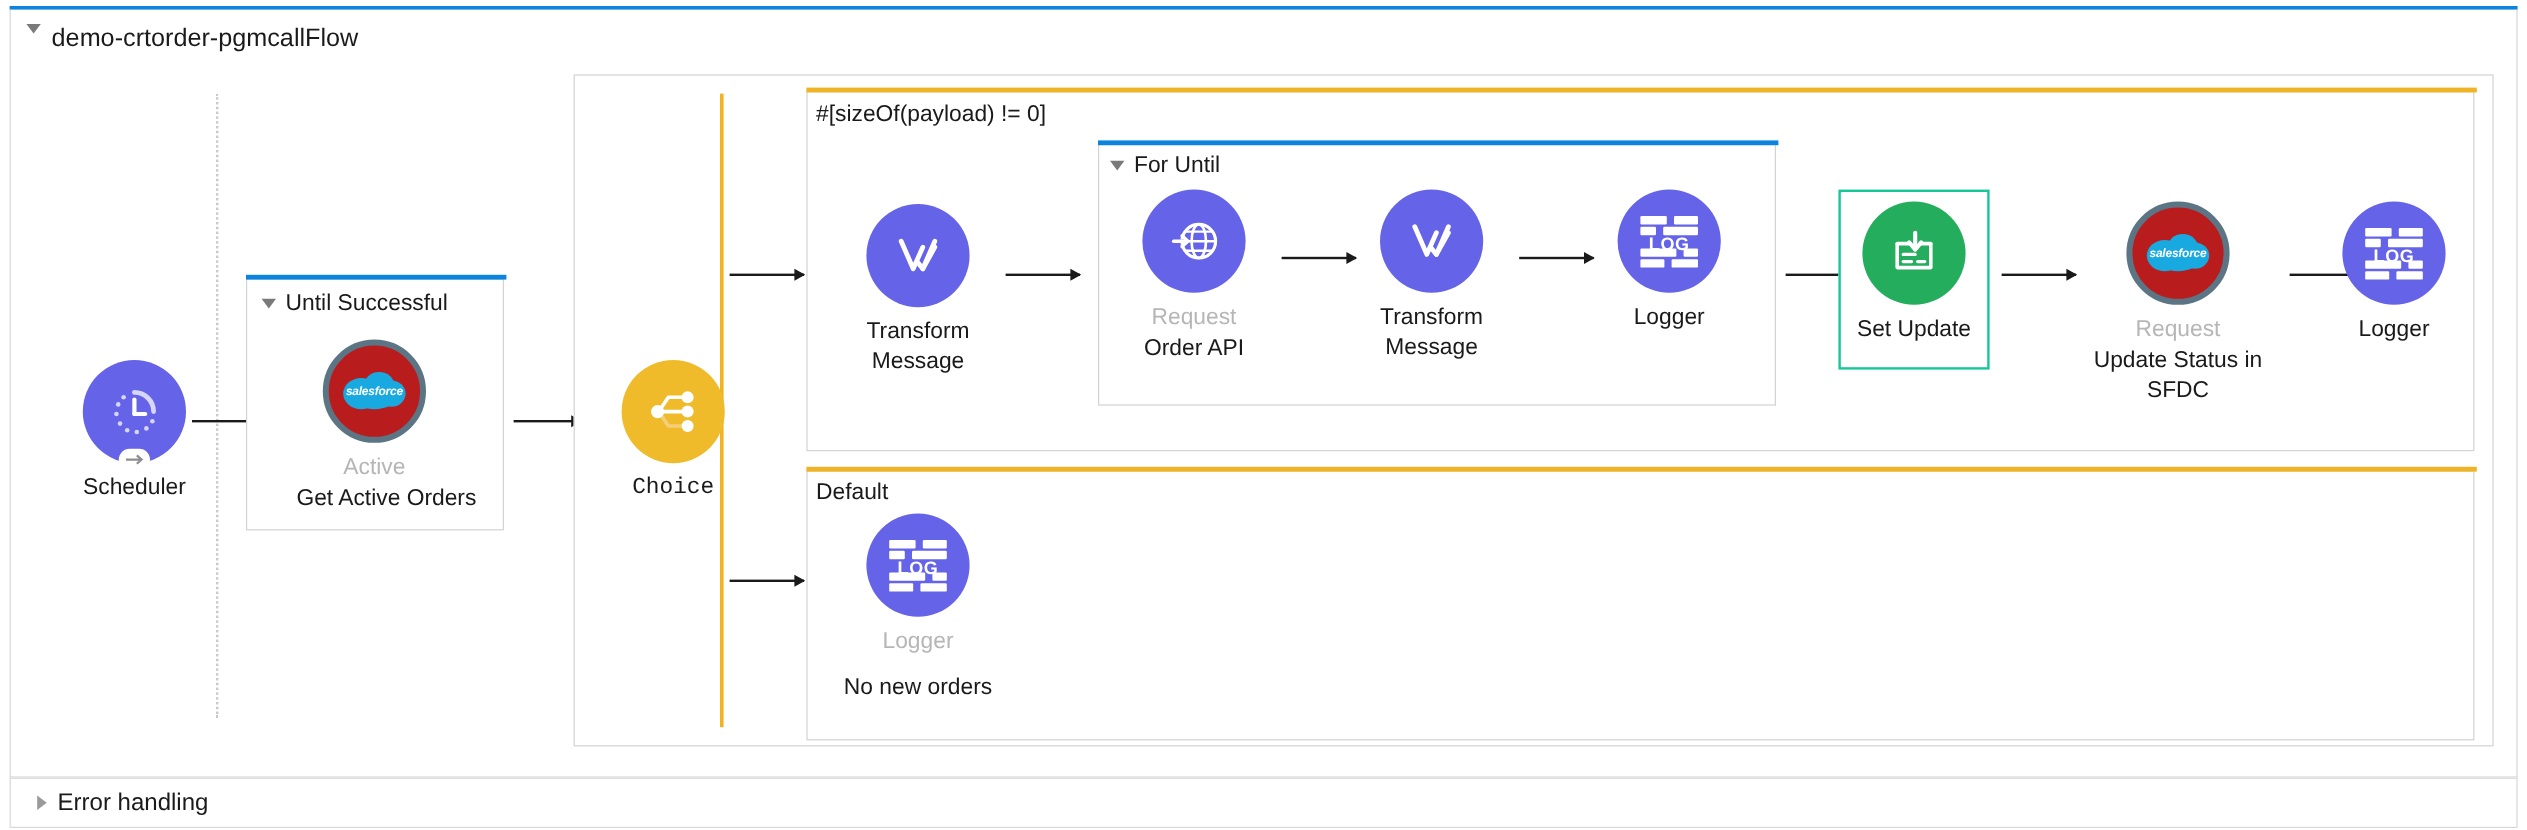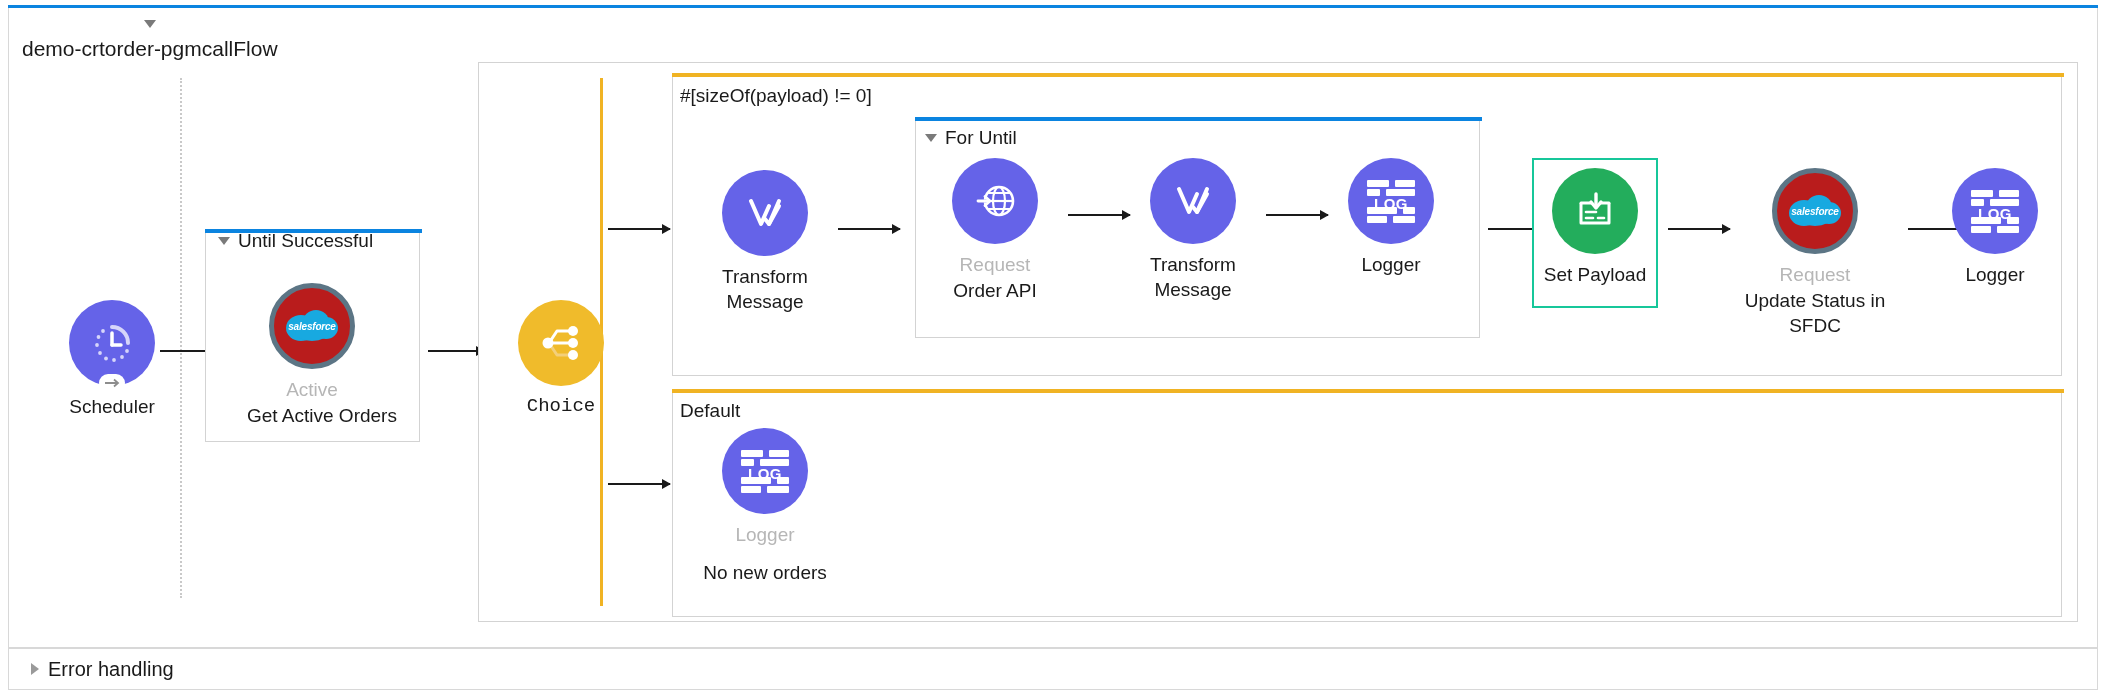--- a/index.html
+++ b/index.html
@@ -30,24 +30,22 @@
     top: 5px;
     width: 2090px;
     height: 4px;
     background: #0b84e0;
   }
   .flow-header {
     position: absolute;
     left: 22px;
     top: 20px;
     display: flex;
-    align-items: center;
     gap: 9px;
     z-index: 6;
-    flex-direction: column;
   }
   .tri-down {
     width: 0; height: 0;
     border-left: 6px solid transparent;
     border-right: 6px solid transparent;
     border-top: 8px solid #7a7a7a;
   }
   .tri-right {
     width: 0; height: 0;
     border-top: 6px solid transparent;
@@ -248,21 +246,21 @@
     </svg>
   </div>
   <div class="node-label">Scheduler</div>
 </div>
 
 <div class="arrow" style="left:160px; top:350px; width:56px;"></div>
 
 <div class="scope" style="left:205px; top:232px; width:215px; height:210px;">
   <div class="scope-accent blue" style="width:217px;"></div>
 </div>
-<div class="scope-header" style="left:218px; top:230px;">
+<div class="scope-header" style="left:218px; top:242px;">
   <div class="tri-down"></div>
   <div class="scope-header-label">Until Successful</div>
 </div>
 
 <div class="node" style="left:247px; top:283px; width:130px;">
   <div class="node-circle sf">
     <div class="sf-cloud">
       <div class="blob" style="width:30px;height:26px;left:3px;top:9px;"></div>
       <div class="blob" style="width:26px;height:24px;left:20px;top:4px;"></div>
       <div class="blob" style="width:24px;height:22px;left:31px;top:11px;"></div>
@@ -388,21 +386,21 @@
       <path d="M12 18 L12 38 L40 38 L40 18" stroke="#ffffff" stroke-width="3" fill="none" stroke-linejoin="round"></path>
       <line x1="12" y1="18" x2="22" y2="18" stroke="#ffffff" stroke-width="3" stroke-linecap="round"></line>
       <line x1="32" y1="18" x2="40" y2="18" stroke="#ffffff" stroke-width="3" stroke-linecap="round"></line>
       <line x1="27" y1="9" x2="27" y2="22" stroke="#ffffff" stroke-width="3.4" stroke-linecap="round"></line>
       <path d="M22 17 L27 23 L32 17" stroke="#ffffff" stroke-width="3.4" fill="none" stroke-linecap="round" stroke-linejoin="round"></path>
       <line x1="17" y1="27" x2="27" y2="27" stroke="#ffffff" stroke-width="2.6" stroke-linecap="round"></line>
       <line x1="17" y1="33" x2="24" y2="33" stroke="#ffffff" stroke-width="2.6" stroke-linecap="round"></line>
       <line x1="29" y1="33" x2="35" y2="33" stroke="#ffffff" stroke-width="2.6" stroke-linecap="round"></line>
     </svg>
   </div>
-  <div class="node-label">Set Payload</div>
+  <div class="node-label">Set Update</div>
 </div>
 
 <div class="arrow" style="left:1668px; top:228px; width:62px;"></div>
 
 <div class="node" style="left:1730px; top:168px; width:170px;">
   <div class="node-circle sf">
     <div class="sf-cloud">
       <div class="blob" style="width:30px;height:26px;left:3px;top:9px;"></div>
       <div class="blob" style="width:26px;height:24px;left:20px;top:4px;"></div>
       <div class="blob" style="width:24px;height:22px;left:31px;top:11px;"></div>

